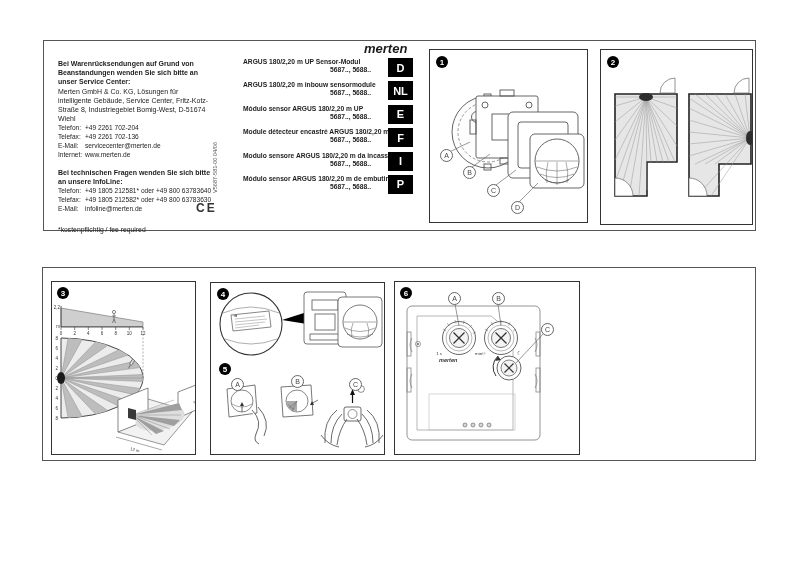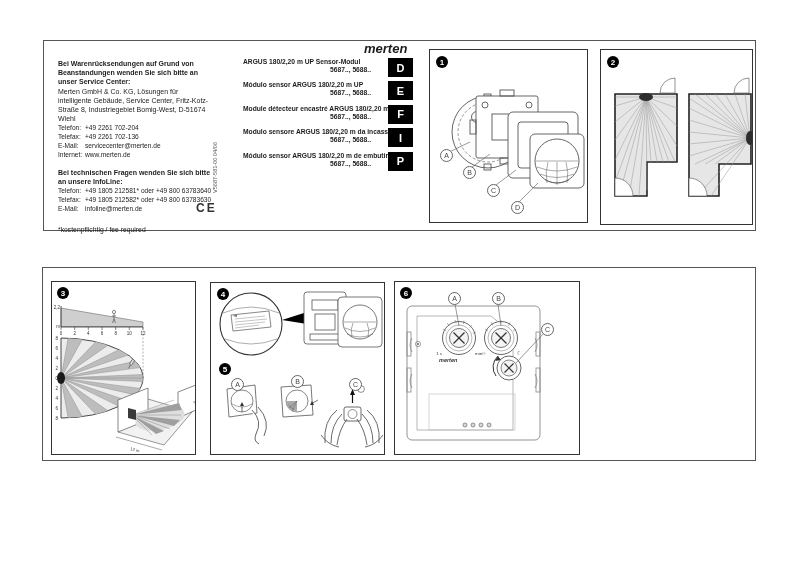--- a/index.html
+++ b/index.html
@@ -90,20 +90,25 @@
 
     <div id="brand-logo">merten</div>
 
     <div id="prod-col">
       <div class="prod-row">
         <div class="prod-name">ARGUS 180/2,20 m UP Sensor-Modul</div>
         <div class="prod-models">5687.., 5688..</div>
         <div class="lang-badge">D</div>
       </div>
       <div class="prod-row">
+        <div class="prod-name">ARGUS 180/2,20 m inbouw sensormodule</div>
+        <div class="prod-models">5687.., 5688..</div>
+        <div class="lang-badge">NL</div>
+      </div>
+      <div class="prod-row">
         <div class="prod-name">Módulo sensor ARGUS 180/2,20 m UP</div>
         <div class="prod-models">5687.., 5688..</div>
         <div class="lang-badge">E</div>
       </div>
       <div class="prod-row">
         <div class="prod-name">Module détecteur encastré ARGUS 180/2,20 m</div>
         <div class="prod-models">5687.., 5688..</div>
         <div class="lang-badge">F</div>
       </div>
       <div class="prod-row">

